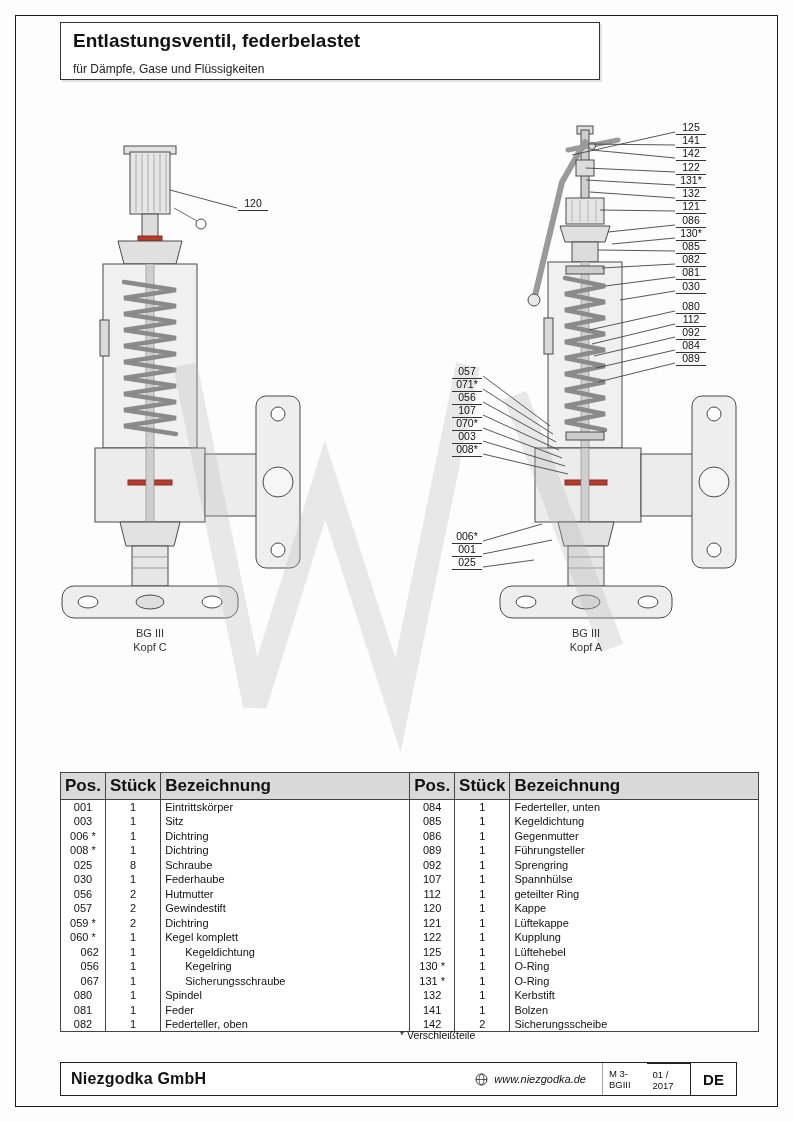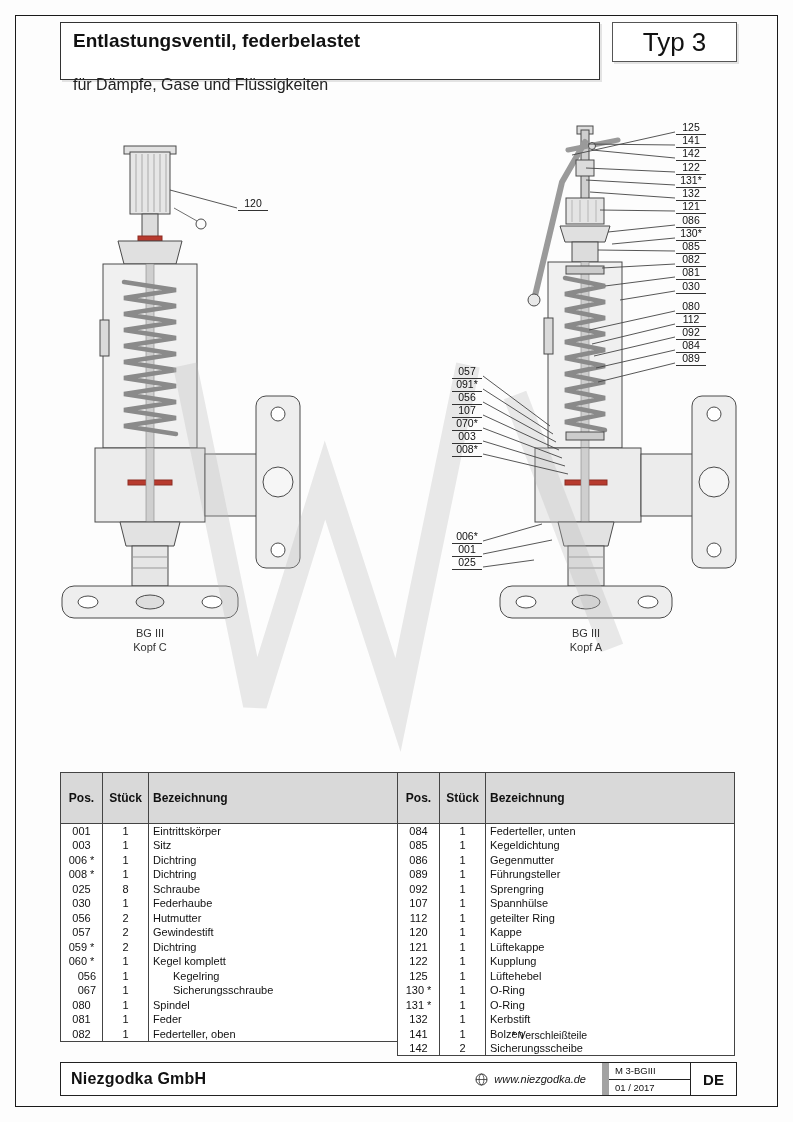--- a/index.html
+++ b/index.html
@@ -9,75 +9,72 @@
     background: #fdfdfd; font-family: "Liberation Sans", sans-serif;
     overflow: hidden; color: #111;
   }
   .frame { position: absolute; left: 15px; top: 15px; right: 15px; bottom: 15px;
     border: 1.5px solid #1a1a1a; pointer-events: none; }
 
   .title-box { position: absolute; left: 60px; top: 22px; width: 540px; height: 58px;
     border: 1.2px solid #333; background: #fff; padding: 7px 12px;
     box-shadow: 2px 2px 0 rgba(0,0,0,0.10); }
   .title { font-size: 19px; font-weight: bold; }
-  .subtitle { font-size: 16px; margin-top: 24px; color: #222; }
+  .subtitle { font-size: 12px; margin-top: 10px; color: #222; }
   .type-box { position: absolute; left: 612px; top: 22px; width: 125px; height: 40px;
     border: 1.2px solid #555; background: #fff; display: flex; align-items: center;
     justify-content: center; font-size: 26px; box-shadow: 2px 2px 0 rgba(0,0,0,0.10); }
 
   svg.drawing { position: absolute; left: 0; top: 0; pointer-events: none; }
 
   .callouts { position: absolute; inset: 0; pointer-events: none; }
   .callout { position: absolute; width: 30px; font-size: 10.5px; line-height: 11px;
     text-align: center; border-bottom: 1px solid #333; padding-bottom: 1px; background: transparent; }
 
   .caption { position: absolute; font-size: 11px; color: #333; text-align: center;
     width: 80px; line-height: 14px; }
 
   .tables { position: absolute; left: 60px; top: 772px; display: flex; }
   table.parts { border-collapse: collapse; border: 1.2px solid #444; background: #fff; align-self: flex-start; }
   table.parts + table.parts { margin-left: -1px; }
-  table.parts th { background: #d9d9d9; border: 1px solid #444; font-size: 12px;
-    padding: 18px 4px; height: 15px; }
+  table.parts th { background: #d9d9d9; border: 1px solid #444; font-size: 17px;
+    padding: 3px 4px; height: 15px; }
   th.h-pos  { width: 42px;  text-align: center; }
   th.h-qty  { width: 46px;  text-align: center; }
   th.h-name { width: 249px; text-align: left; padding-left: 8px; }
   table.parts td { font-size: 11px; height: 14.5px; padding: 0 4px;
     border-left: 1px solid #444; border-right: 1px solid #444; white-space: nowrap; }
   td.pos  { text-align: center; }
   td.qty  { text-align: center; }
   td.name { text-align: left; padding-left: 8px; }
   tr.indent td.pos  { text-align: right; padding-right: 6px; }
   tr.indent td.name { padding-left: 24px; }
-  .footnote { position: absolute; left: 382px; top: 1029px; width: 335px;
-    text-align: center; font-size: 10.5px; }
+  .footnote { position: absolute; left: 400px; top: 1029px; width: 335px;
+    text-align: left; font-size: 10.5px; }
 
   .footer { position: absolute; left: 60px; top: 1062px; width: 677px; height: 34px;
     border: 1.2px solid #222; display: flex; background: #fff; }
   .footer-company { flex: 1; display: flex; align-items: center; padding-left: 10px;
     font-size: 16px; font-weight: bold; letter-spacing: 0.2px; }
   .footer-web { display: flex; align-items: center; gap: 6px; font-size: 11px; padding-right: 16px; font-style: italic; }
-  .footer-meta { width: 88px; border-left: 7px solid #a3a3a3; display: flex; flex-direction: column; }
+  .footer-meta { width: 88px; border-left: 1px solid #a3a3a3; display: flex; flex-direction: row; }
   .footer-meta > div { flex: 1; display: flex; align-items: center; padding-left: 6px; font-size: 9.5px; }
   .footer-meta > div + div { border-top: 1px solid #222; }
   .footer-lang { width: 46px; border-left: 1px solid #222; display: flex;
     align-items: center; justify-content: center; font-weight: bold; font-size: 15px; }
 </style>
 </head>
 <body>
 
 <div class="page">
   <div class="frame"></div>
 
   <div class="title-box">
     <div class="title">Entlastungsventil, federbelastet</div>
     <div class="subtitle">für Dämpfe, Gase und Flüssigkeiten</div>
-  </div>
-  <div class="type-box">
-    <span>Typ 3</span>
   </div>
 
   <svg class="drawing" width="793" height="760" viewBox="0 0 793 760">
 
     <g stroke="#4a4a4a" stroke-width="1">
       <rect x="124" y="146" width="52" height="8" fill="#e2e2e2"></rect>
       <rect x="130" y="152" width="40" height="62" fill="#e6e6e6"></rect>
       <path d="M136 154 V212 M142 154 V212 M148 154 V212 M154 154 V212 M160 154 V212 M166 154 V212" stroke="#aaaaaa" stroke-width="1" fill="none"></path>
       <rect x="142" y="214" width="16" height="26" fill="#dcdcdc"></rect>
       <circle cx="201" cy="224" r="5" fill="none"></circle>
@@ -191,21 +188,21 @@
       <span class="callout" style="left: 676px; top: 241px;">085</span>
       <span class="callout" style="left: 676px; top: 254px;">082</span>
       <span class="callout" style="left: 676px; top: 267px;">081</span>
       <span class="callout" style="left: 676px; top: 281px;">030</span>
       <span class="callout" style="left: 676px; top: 301px;">080</span>
       <span class="callout" style="left: 676px; top: 314px;">112</span>
       <span class="callout" style="left: 676px; top: 327px;">092</span>
       <span class="callout" style="left: 676px; top: 340px;">084</span>
       <span class="callout" style="left: 676px; top: 353px;">089</span>
       <span class="callout" style="left: 452px; top: 366px;">057</span>
-      <span class="callout" style="left: 452px; top: 379px;">091*</span>
+      <span class="callout" style="left: 452px; top: 379px;">071*</span>
       <span class="callout" style="left: 452px; top: 392px;">056</span>
       <span class="callout" style="left: 452px; top: 405px;">107</span>
       <span class="callout" style="left: 452px; top: 418px;">070*</span>
       <span class="callout" style="left: 452px; top: 431px;">003</span>
       <span class="callout" style="left: 452px; top: 444px;">008*</span>
       <span class="callout" style="left: 452px; top: 531px;">006*</span>
       <span class="callout" style="left: 452px; top: 544px;">001</span>
       <span class="callout" style="left: 452px; top: 557px;">025</span>
       <span class="callout" style="left: 238px; top: 198px;">120</span>
     </div>
@@ -271,20 +268,25 @@
           </tr>
           <tr>
             <td class="pos">059 *</td>
             <td class="qty">2</td>
             <td class="name">Dichtring</td>
           </tr>
           <tr>
             <td class="pos">060 *</td>
             <td class="qty">1</td>
             <td class="name">Kegel komplett</td>
+          </tr>
+          <tr class="indent">
+            <td class="pos">062</td>
+            <td class="qty">1</td>
+            <td class="name">Kegeldichtung</td>
           </tr>
           <tr class="indent">
             <td class="pos">056</td>
             <td class="qty">1</td>
             <td class="name">Kegelring</td>
           </tr>
           <tr class="indent">
             <td class="pos">067</td>
             <td class="qty">1</td>
             <td class="name">Sicherungsschraube</td>

